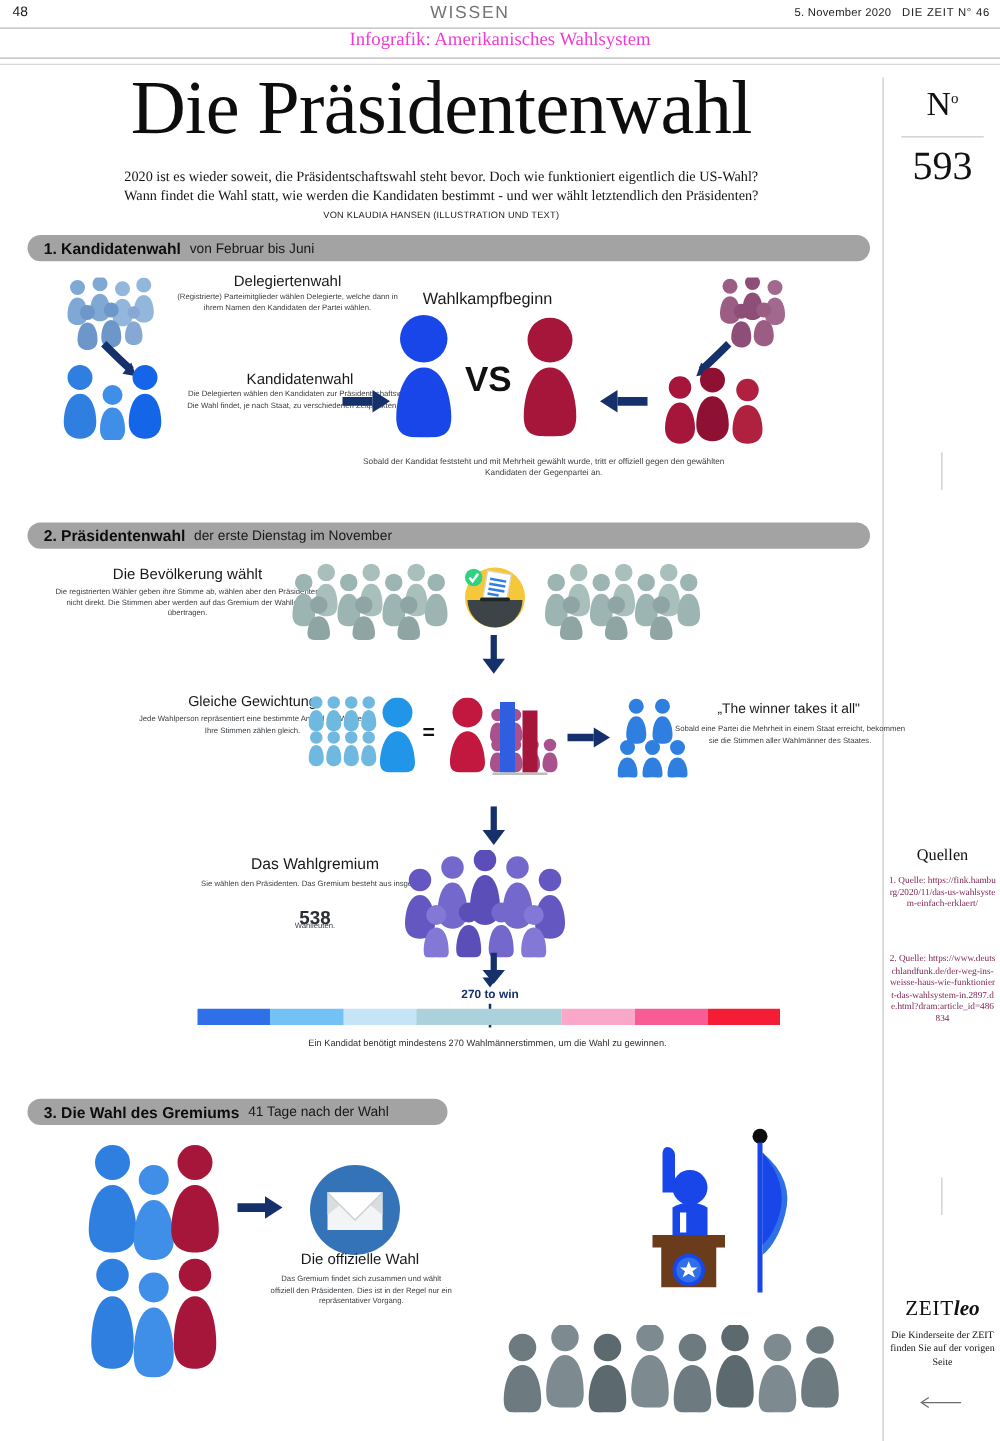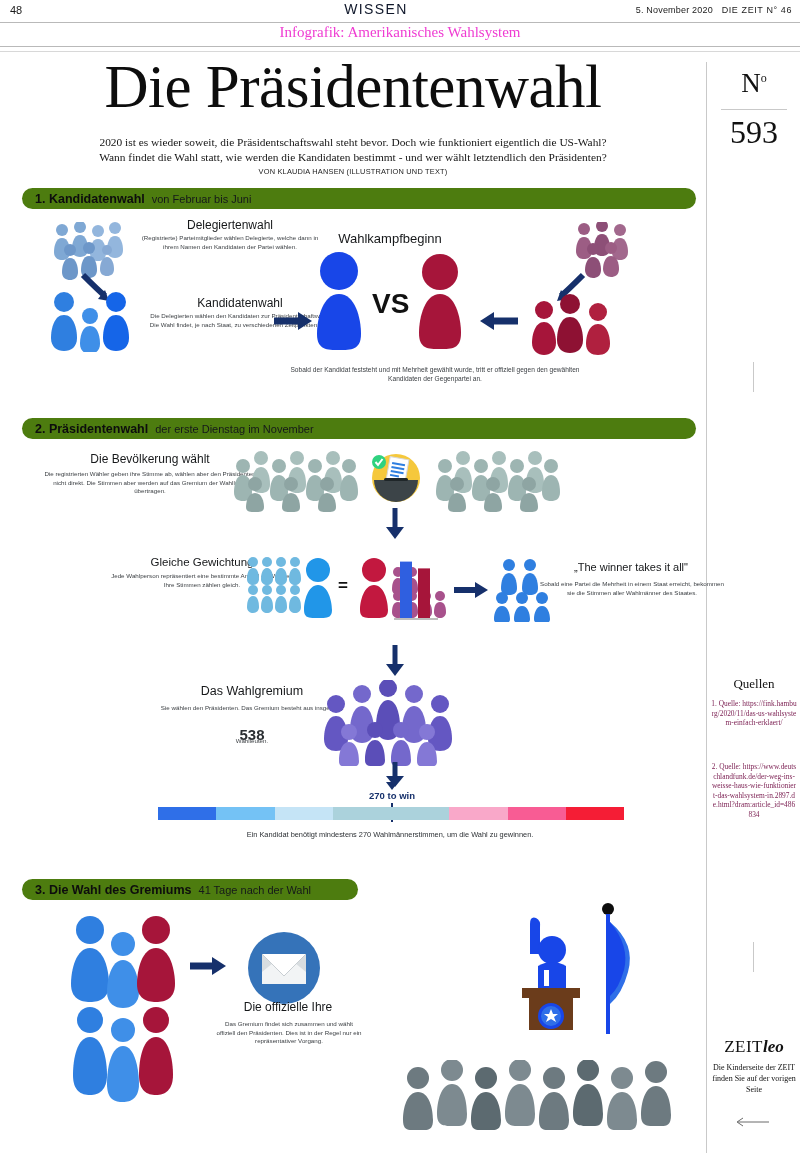--- a/index.html
+++ b/index.html
@@ -12,21 +12,21 @@
   .page { position: relative; width: 800px; height: 1153px; background:#fff; }
 
   
   .masthead {
     position:absolute; left:0; top:0; width:800px; height:22px;
     font-family:Liberation Sans, sans-serif;
   }
   .mh-folio { position:absolute; left:10px; top:4px; font-size:11px; color:#1a1a1a; }
   .mh-wissen {
     position:absolute; left:0; top:1px; width:708px; text-align:center;
-    font-size:14px; letter-spacing:1.4px; color:#0f172a;padding-left:44px;
+    font-size:14px; letter-spacing:1.4px; color:#737373;padding-left:44px;
   }
   .mh-right {
     position:absolute; right:8px; top:5px; font-size:9px; color:#222;
     letter-spacing:.2px;
   }
   .mh-right .zeit { letter-spacing:.6px; margin-left:6px; }
   .rule { position:absolute; left:0; width:800px; height:1px; background:#b9b9b9; }
   .rule-1 { top:22px; }
   .rule-2 { top:46px; }
   .rule-3 { top:51px; height:1px; background:#d8d8d8; }
@@ -90,21 +90,21 @@
     position:absolute; left:78px; top:135px; width:550px; text-align:center;
     font-family:"Liberation Serif", serif; font-size:11.4px; line-height:15px; color:#141414;
   }
   .byline {
     position:absolute; left:78px; top:167px; width:550px; text-align:center;
     font-size:7.4px; letter-spacing:.2px; color:#1b1b1b;
   }
 
   
   .sec-bar {
-    position:absolute; height:21px; background:#4d7c0f; border-radius:11px;
+    position:absolute; height:21px; background:#a3a3a3; border-radius:11px;
     display:flex; align-items:center; padding-left:13px; gap:7px;
   }
   .sec-num { font-size:12.5px; font-weight:bold; color:#0d0d0d; }
   .sec-sub { font-size:11px; color:#15181a; }
   .h-md { font-size:11.5px; color:#16181a; text-align:center; }
   .body-sm { font-size:6.6px; line-height:9px; color:#3a3e42; text-align:center; }
   .body-xs { font-size:6.2px; line-height:8.6px; color:#3a3e42; text-align:center; }
   .abs { position:absolute; }
 
   
@@ -670,21 +670,21 @@
 
   <svg class="abs" style="left:248px; top:932px;" width="72" height="72" viewBox="0 0 72 72">
     <circle cx="36" cy="36" r="36" fill="#3573b9"></circle>
     <rect x="14" y="22" width="44" height="30" fill="#f2f4f5"></rect>
     <polygon points="14,22 36,22 14,40" fill="#d8dde0"></polygon>
     <polygon points="58,22 36,22 58,40" fill="#d8dde0"></polygon>
     <polygon points="14,22 58,22 36,44" fill="#ffffff"></polygon>
     <polyline points="14,22 36,44 58,22" fill="none" stroke="#c8ced2" stroke-width="1"></polyline>
   </svg>
 
-  <div class="abs h-md" style="left:218px; top:1000px; width:140px; font-size:12px;">Die offizielle Ihre</div>
+  <div class="abs h-md" style="left:218px; top:1000px; width:140px; font-size:12px;">Die offizielle Wahl</div>
   <div class="abs body-xs" style="left:216px; top:1020px; width:146px;">Das Gremium findet sich zusammen und wählt offiziell den Präsidenten. Dies ist in der Regel nur ein repräsentativer Vorgang.</div>
 
 
 
   <svg class="abs" style="left:500px; top:908px;" width="88" height="122" viewBox="0 0 88 122">
     <path d="M30 46 L30 16 Q30 8 36 10 Q41 12 40 20 L40 46 Z" fill="#1846e8"></path>
     <circle cx="52" cy="42" r="14" fill="#1846e8"></circle>
     <path d="M38 58 q14 -8 28 0 l0 22 l-28 0 z" fill="#1846e8"></path>
     <rect x="44" y="62" width="5" height="16" fill="#ffffff"></rect>
     <rect x="22" y="80" width="58" height="10" fill="#6b3c1b"></rect>

